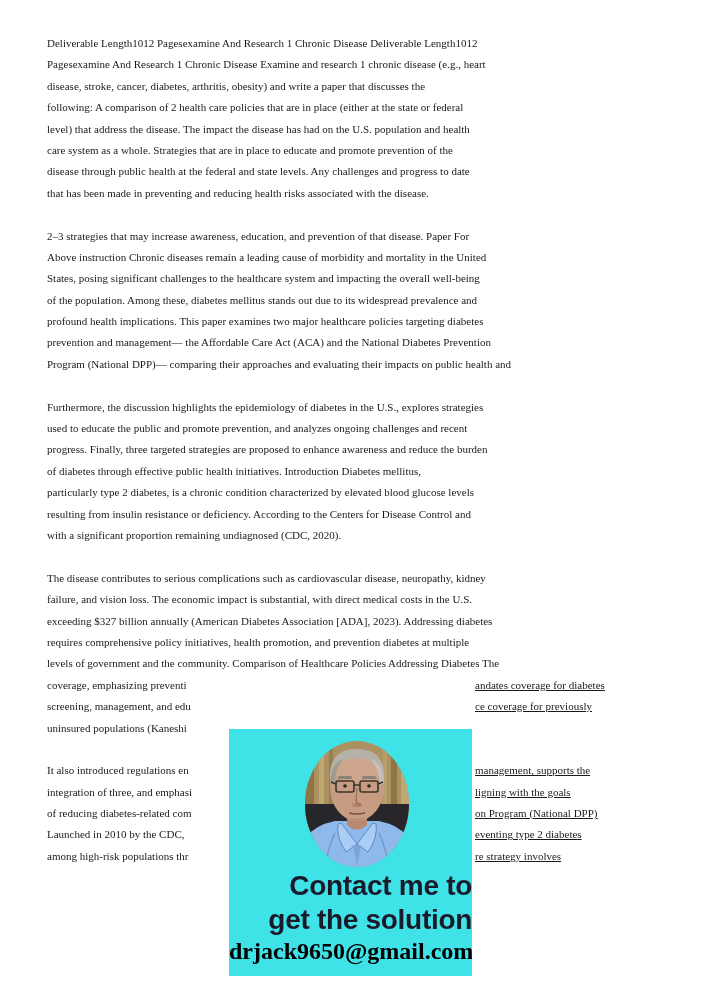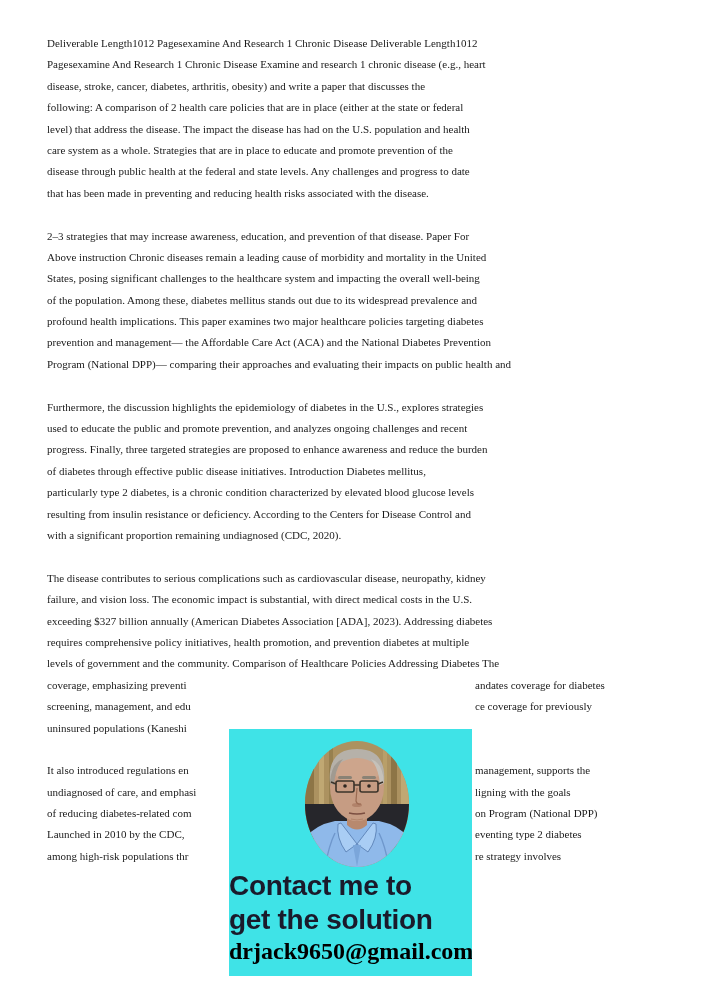--- a/index.html
+++ b/index.html
@@ -21,27 +21,28 @@
   .para:first-child{margin-top:0;}
   .line{
     white-space:nowrap;
     height:21.4px;
     position:relative;
   }
   .frag-right{
     position:absolute;
     left:428px; top:0;
     white-space:nowrap;
+    text-decoration:underline;
   }
   .overlay{
     position:absolute;
     left:229px; top:729px;
     width:243px; height:247px;
     z-index:2;
-    text-align:left;
+    text-align:right;
     overflow:hidden;
   }
   .photo{
     display:block;
     margin:12px 0 0 76px;
     width:104px; height:126px;
   }
   .overlay-heading{
     font-family:"Liberation Sans", sans-serif;
     font-weight:700;
@@ -78,38 +79,38 @@
       <div class="line">States, posing significant challenges to the healthcare system and impacting the overall well-being</div>
       <div class="line">of the population. Among these, diabetes mellitus stands out due to its widespread prevalence and</div>
       <div class="line">profound health implications. This paper examines two major healthcare policies targeting diabetes</div>
       <div class="line">prevention and management— the Affordable Care Act (ACA) and the National Diabetes Prevention</div>
       <div class="line">Program (National DPP)— comparing their approaches and evaluating their impacts on public health and</div>
     </div>
     <div class="para">
       <div class="line">Furthermore, the discussion highlights the epidemiology of diabetes in the U.S., explores strategies</div>
       <div class="line">used to educate the public and promote prevention, and analyzes ongoing challenges and recent</div>
       <div class="line">progress. Finally, three targeted strategies are proposed to enhance awareness and reduce the burden</div>
-      <div class="line">of diabetes through effective public disease initiatives. Introduction Diabetes mellitus,</div>
+      <div class="line">of diabetes through effective public health initiatives. Introduction Diabetes mellitus,</div>
       <div class="line">particularly type 2 diabetes, is a chronic condition characterized by elevated blood glucose levels</div>
       <div class="line">resulting from insulin resistance or deficiency. According to the Centers for Disease Control and</div>
       <div class="line">with a significant proportion remaining undiagnosed (CDC, 2020).</div>
     </div>
     <div class="para">
       <div class="line">The disease contributes to serious complications such as cardiovascular disease, neuropathy, kidney</div>
       <div class="line">failure, and vision loss. The economic impact is substantial, with direct medical costs in the U.S.</div>
       <div class="line">exceeding $327 billion annually (American Diabetes Association [ADA], 2023). Addressing diabetes</div>
       <div class="line">requires comprehensive policy initiatives, health promotion, and prevention diabetes at multiple</div>
       <div class="line">levels of government and the community. Comparison of Healthcare Policies Addressing Diabetes The</div>
       <div class="line"><span class="frag-left">coverage, emphasizing preventi</span><span class="frag-right">andates coverage for diabetes</span></div>
       <div class="line"><span class="frag-left">screening, management, and edu</span><span class="frag-right">ce coverage for previously</span></div>
       <div class="line"><span class="frag-left">uninsured populations (Kaneshi</span><span class="frag-right"></span></div>
     </div>
     <div class="para">
       <div class="line"><span class="frag-left">It also introduced regulations en</span><span class="frag-right">management, supports the</span></div>
-      <div class="line"><span class="frag-left">undiagnosed of care, and emphasi</span><span class="frag-right">ligning with the goals</span></div>
+      <div class="line"><span class="frag-left">integration of three, and emphasi</span><span class="frag-right">ligning with the goals</span></div>
       <div class="line"><span class="frag-left">of reducing diabetes-related com</span><span class="frag-right">on Program (National DPP)</span></div>
       <div class="line"><span class="frag-left">Launched in 2010 by the CDC,</span><span class="frag-right">eventing type 2 diabetes</span></div>
       <div class="line"><span class="frag-left">among high-risk populations thr</span><span class="frag-right">re strategy involves</span></div>
     </div>
   </div>
 
 <div class="overlay" style="background: rgb(63, 227, 231);">
   <svg class="photo" viewBox="0 0 104 126" xmlns="http://www.w3.org/2000/svg">
     <defs>
       <clipPath id="ovalClip">

